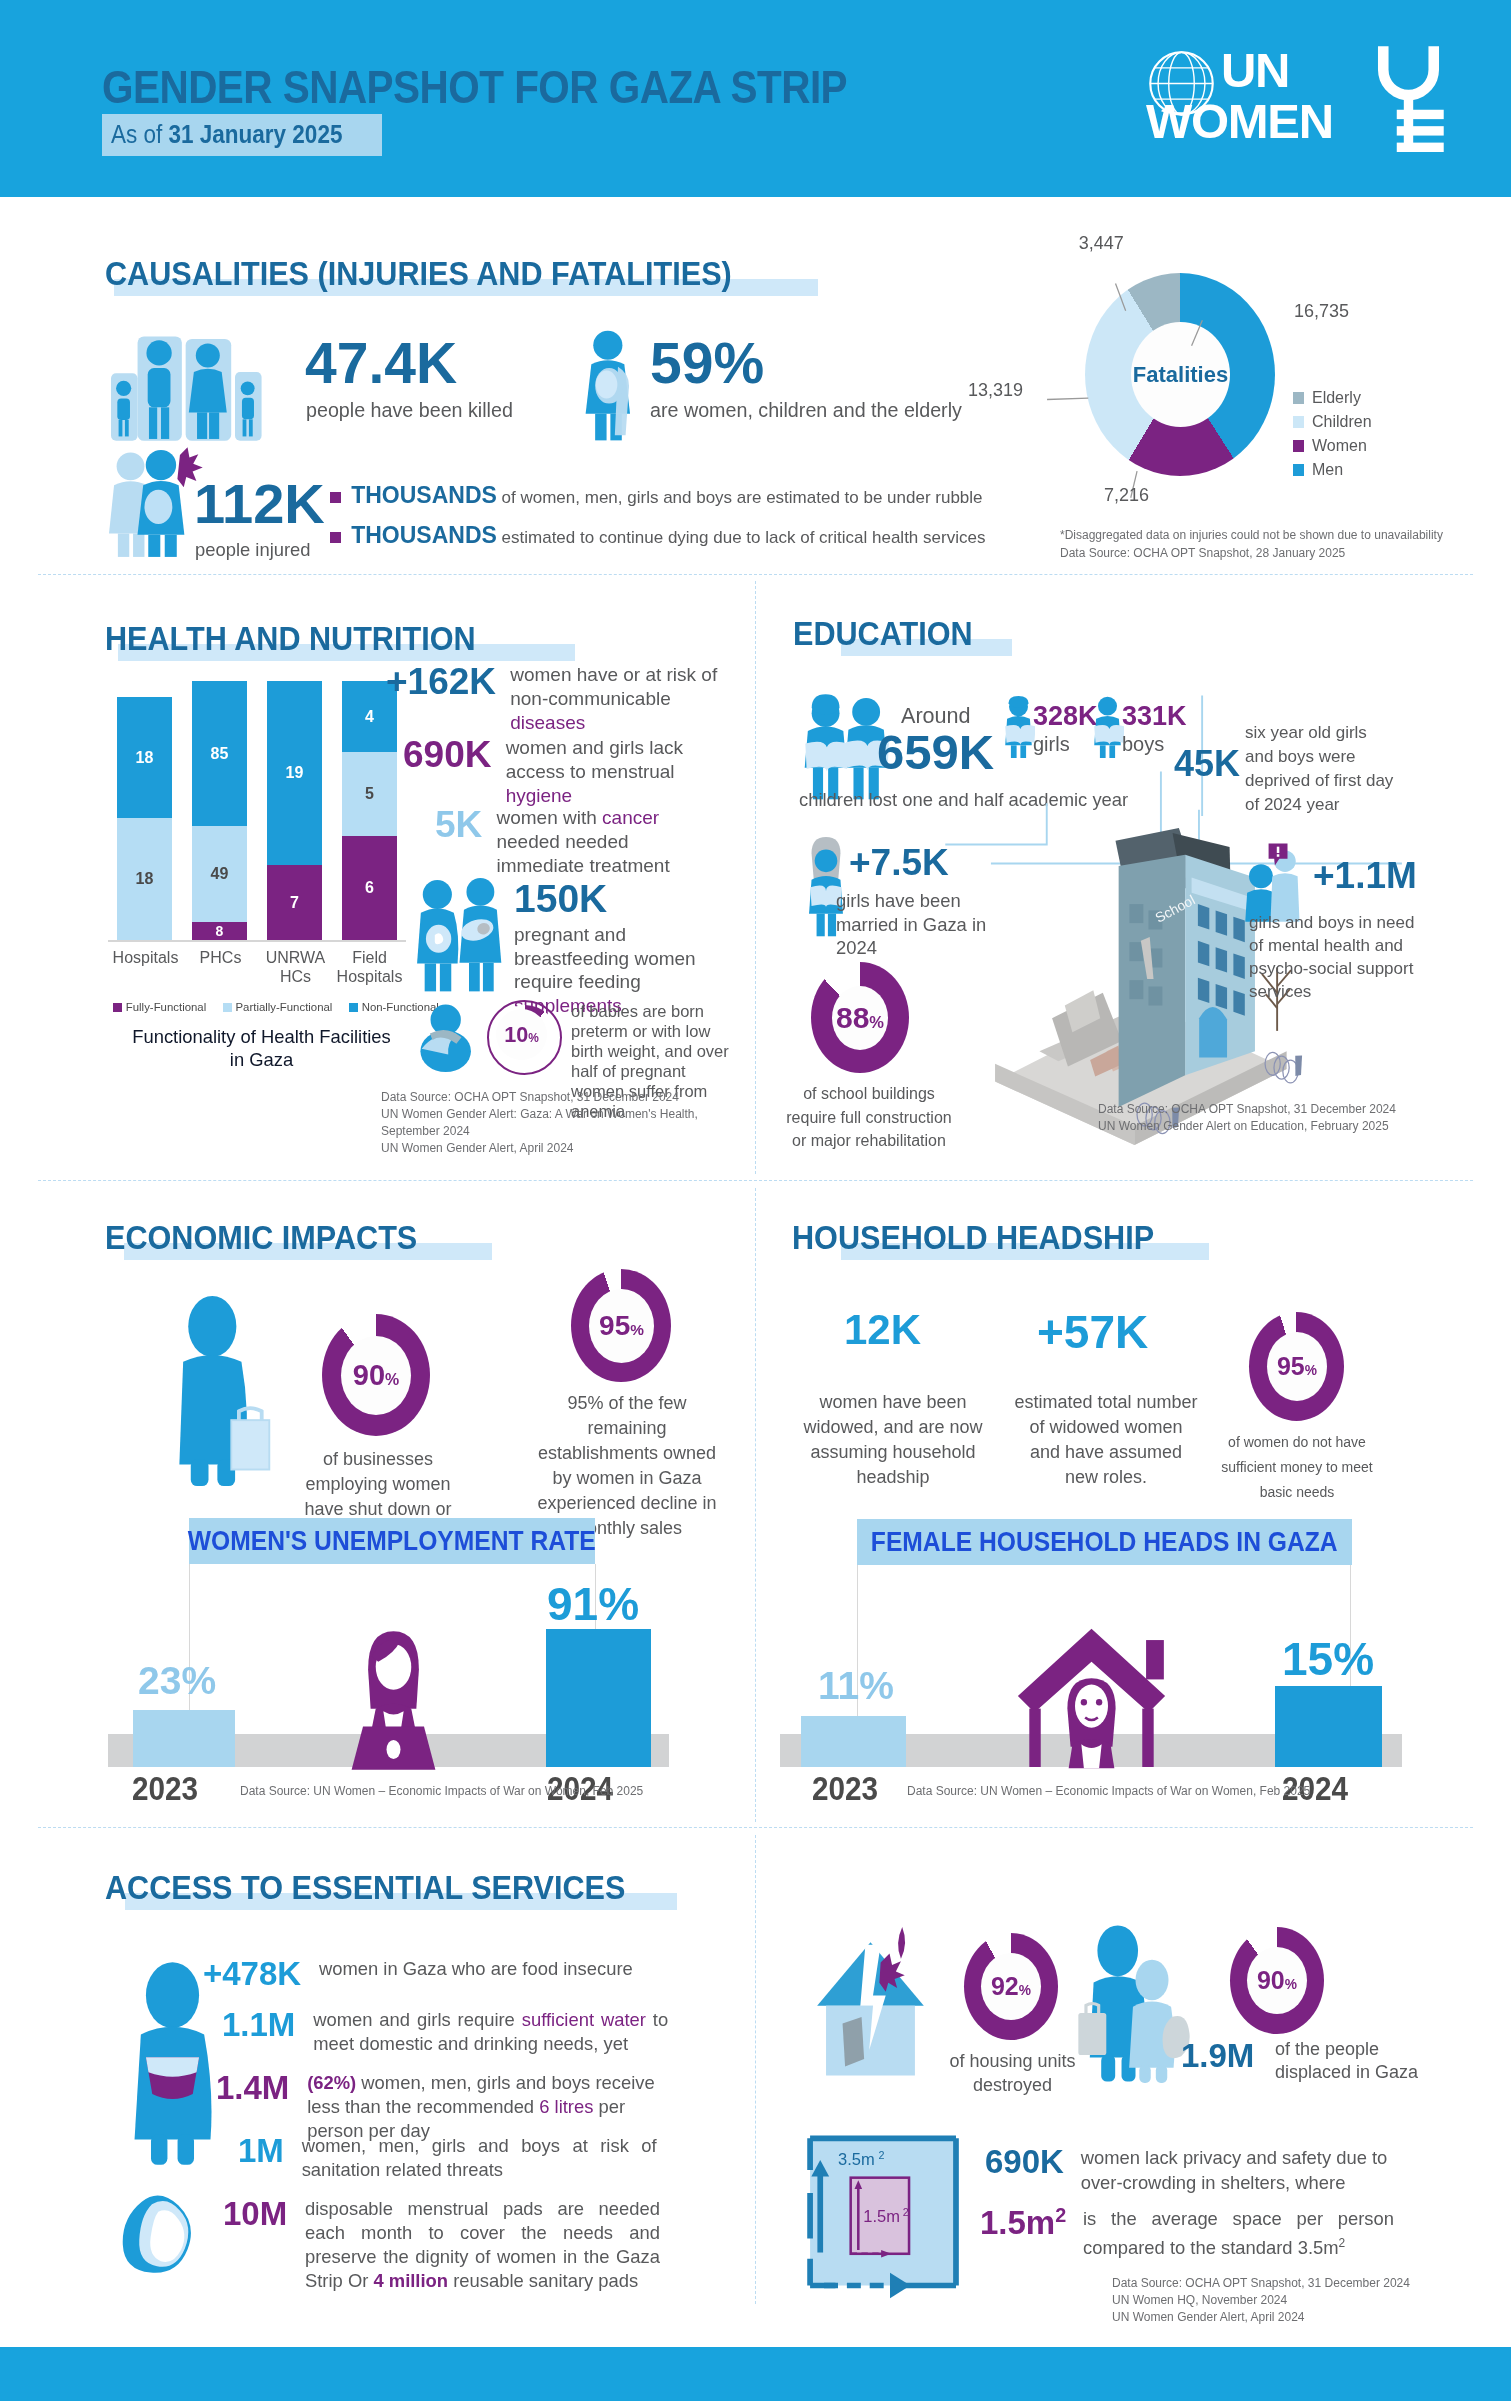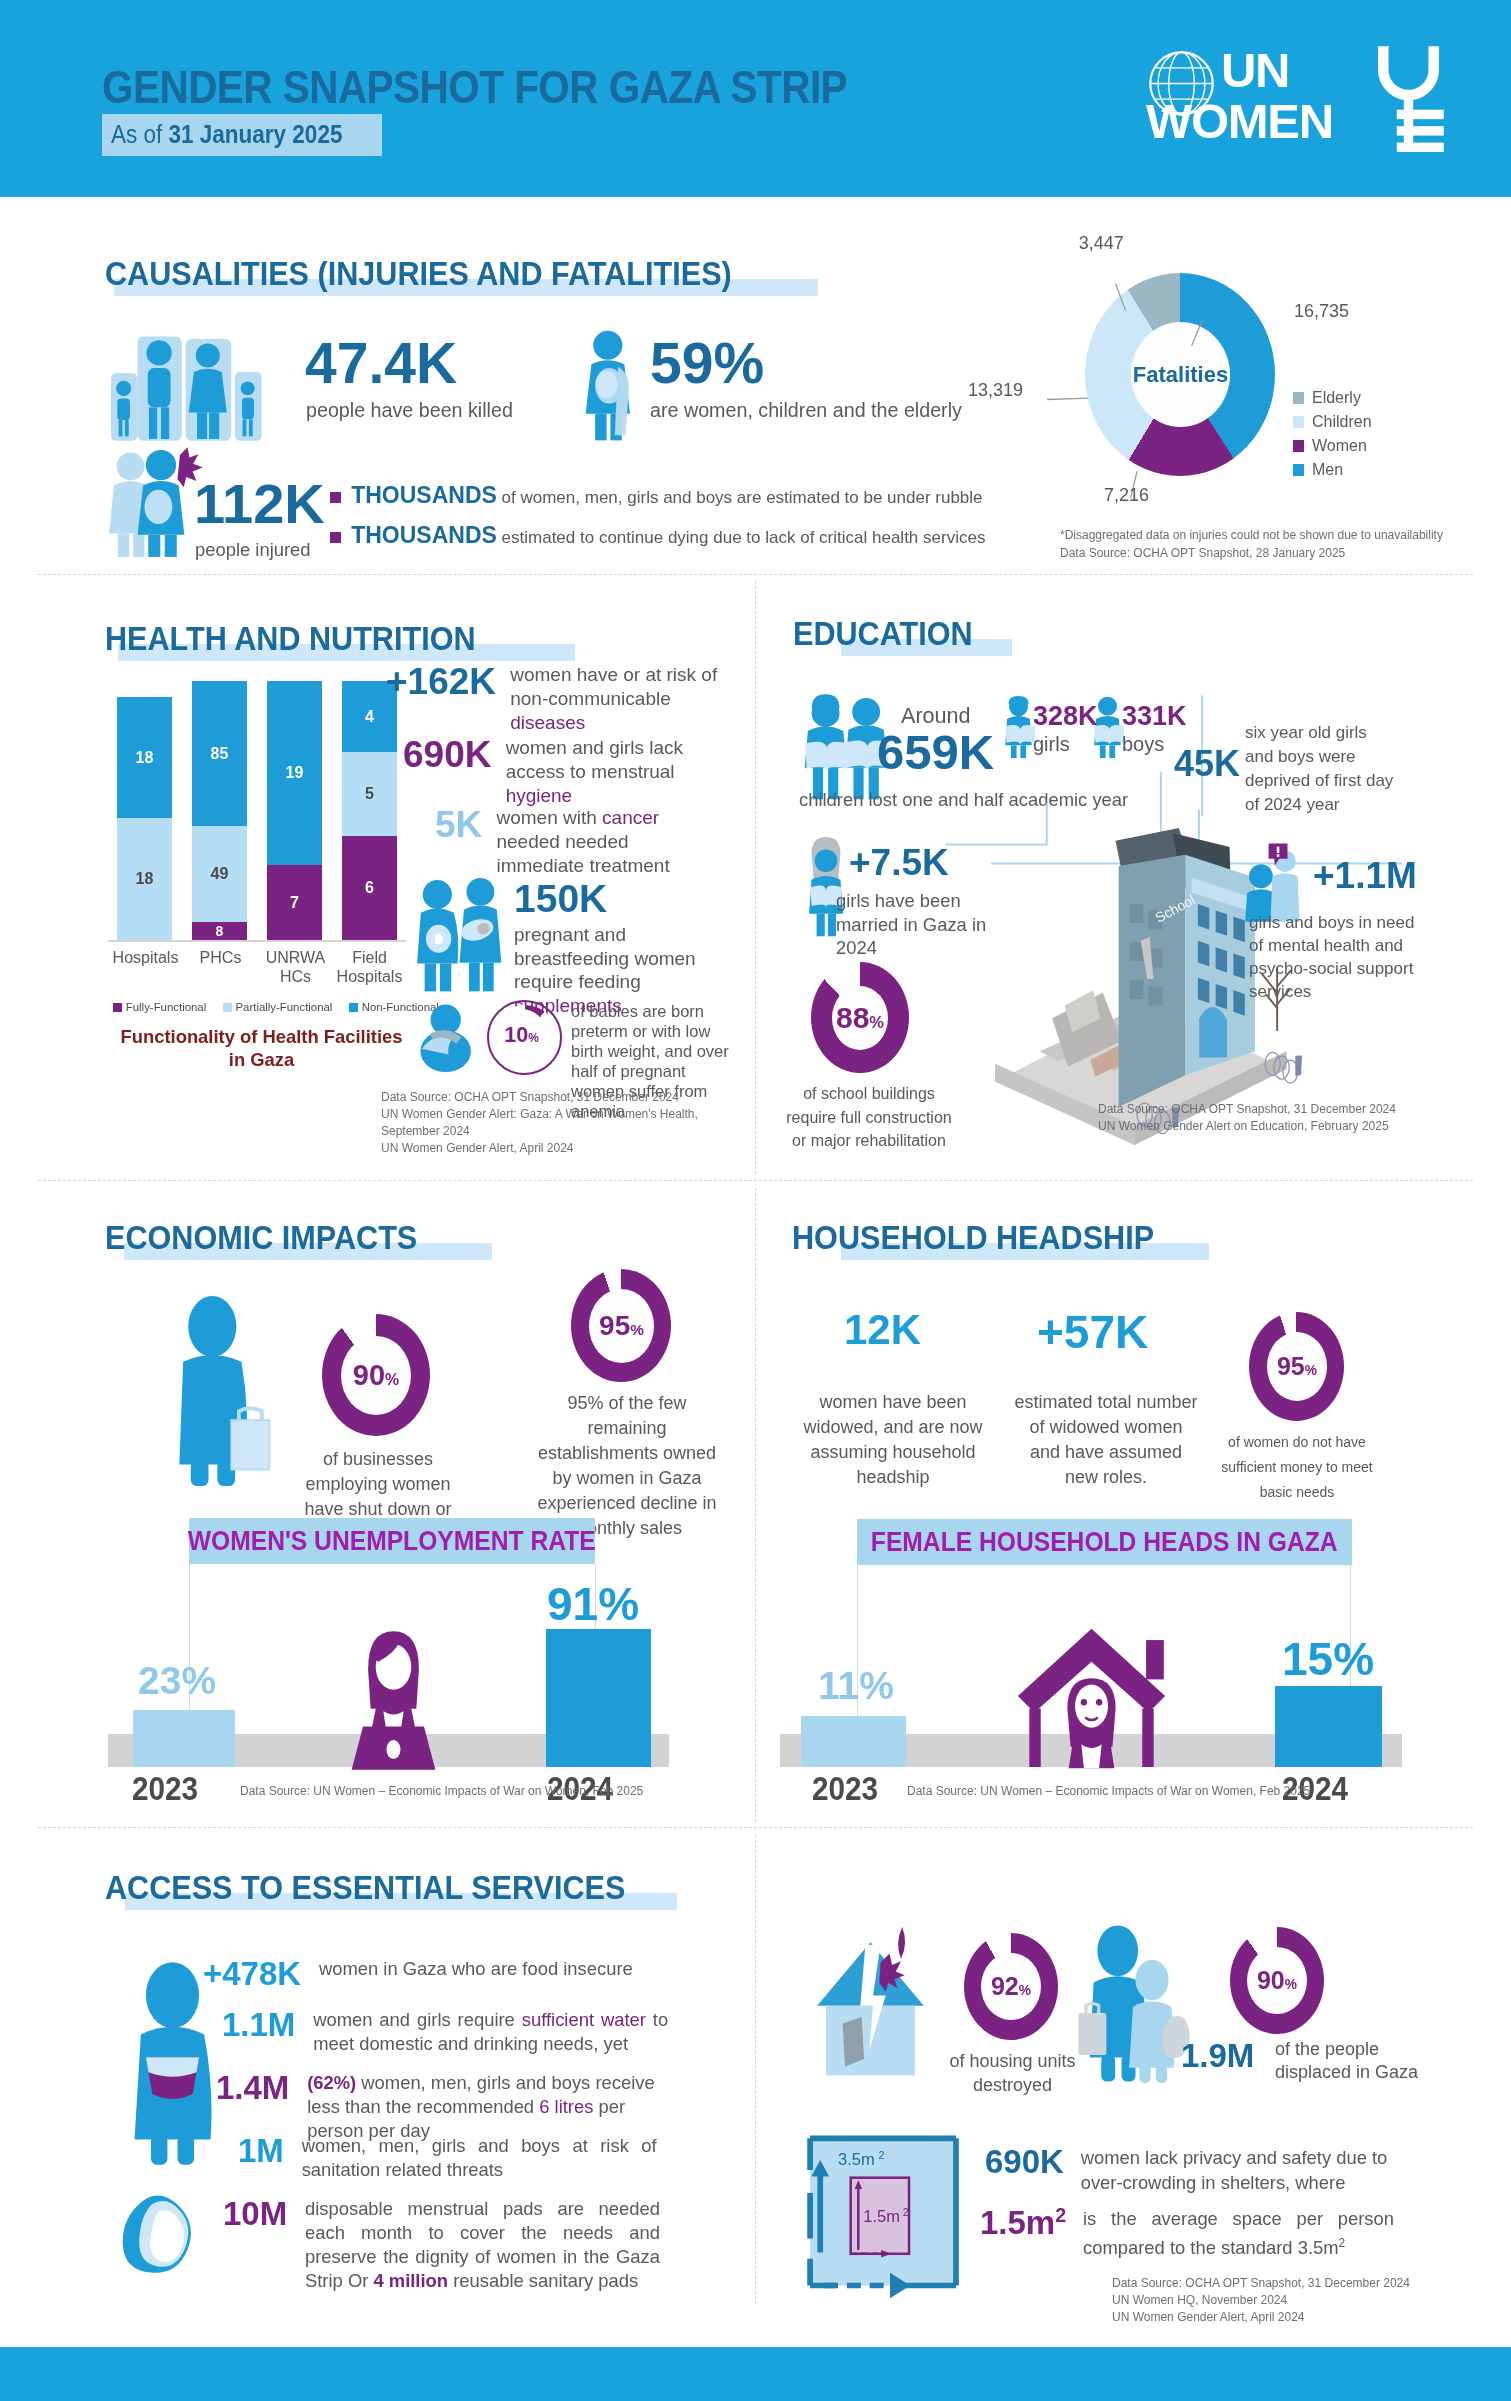--- a/index.html
+++ b/index.html
@@ -85,27 +85,27 @@
   .bcol { position:absolute; bottom:0; width:55px; }
   .bseg { width:100%; display:flex; align-items:center; justify-content:center;
           font-size:16px; font-weight:bold; }
   .bseg.full { background:#7b2382; color:#fff; }
   .bseg.part { background:#b5ddf4; color:#4a4a4a; }
   .bseg.non  { background:#1d9cd8; color:#fff; }
   .bx-axis { position:absolute; height:1.9px; background:#d6d6d6; }
   .bx-lbl  { position:absolute; font-size:16px; color:#58595b; text-align:center; line-height:19px;}
   .blegend { position:absolute; font-size:11.4px; color:#4a4a4a; display:flex; gap:16.5px; }
   .blegend span.sw { display:inline-block; width:9px; height:9px; margin-right:3.8px; vertical-align:-0.6px;}
-  .bcaption { position:absolute; font-size:18.4px; color:#7f1d1d; font-weight:bold; line-height:23px; }
+  .bcaption { position:absolute; font-size:18.4px; color:#0f172a; font-weight:normal; line-height:23px; }
 
   
   .cmp-banner {
     position:absolute; background:#a8d6ef; display:flex;
     align-items:center; justify-content:center;
-    font-size:28px; font-weight:bold; color:#a21caf;
+    font-size:28px; font-weight:bold; color:#1d4ed8;
   }
   .cmp-banner span { transform:scaleX(0.88); display:inline-block; white-space:nowrap;}
   .cmp-base { position:absolute; background:#d2d3d4; }
   .cmp-bar  { position:absolute; bottom:0; }
   .cmp-bar.y23 { background:#a8d6ef; }
   .cmp-bar.y24 { background:#1d9cd8; }
   .cmp-val { position:absolute; font-size:39px; font-weight:bold; }
   .cmp-yr  { position:absolute; font-size:33px; font-weight:bold; color:#4a4a4a;
              transform:scaleX(0.9); transform-origin:left top;}
   .cmp-tick { position:absolute; width:1.3px; background:#d8d8d8; }

